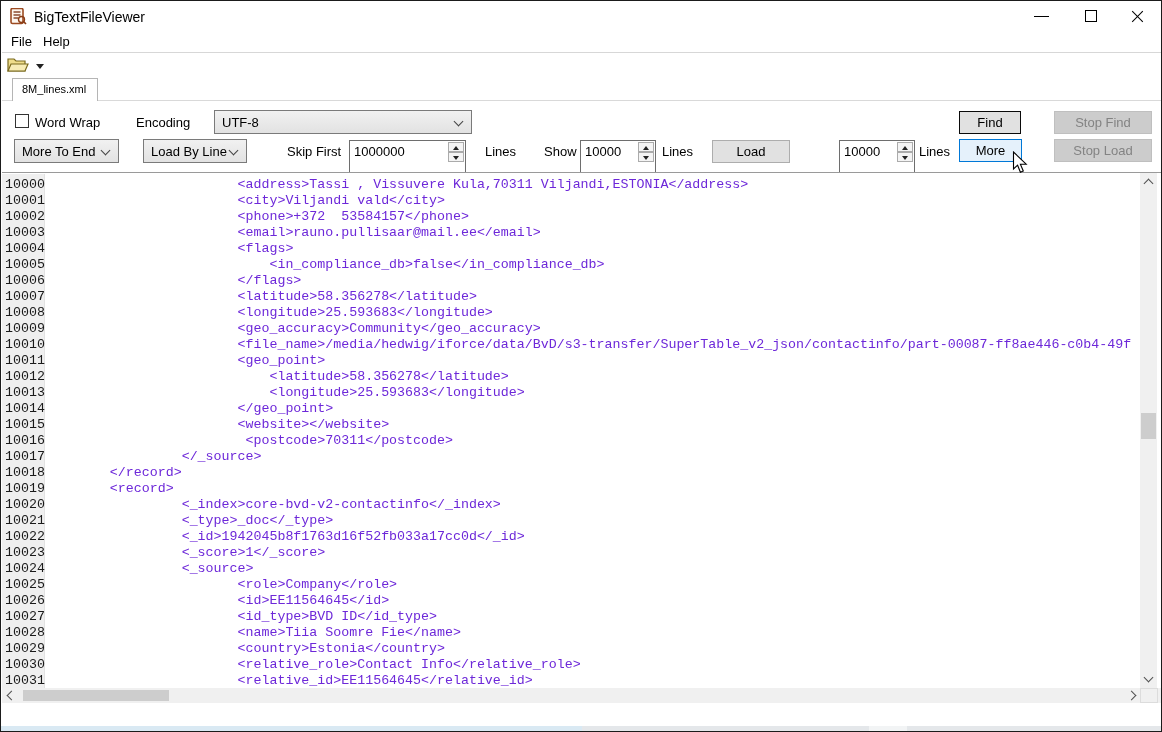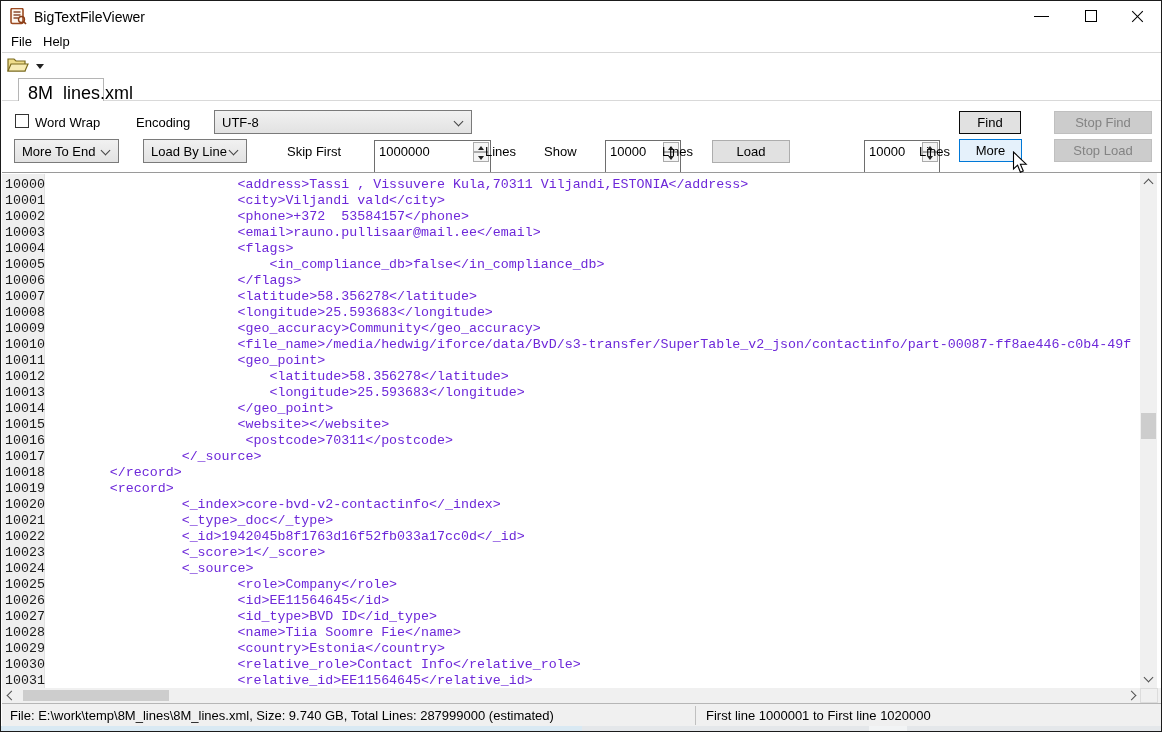--- a/index.html
+++ b/index.html
@@ -24,29 +24,29 @@
   
   .menubar { position:absolute; left:1px; top:30px; width:1160px; height:22px; background:#fff; border-bottom:1px solid #d7d7d7; }
   .menu-item { position:absolute; top:3px; font-size:13px; }
   .menu-file { left:9px; } .menu-help { left:41px; }
   
   .toolbar { position:absolute; left:1px; top:53px; width:1160px; height:23px; background:#fff; }
   .open-btn { position:absolute; left:5px; top:2px; width:38px; height:20px; }
   .caret-down { position:absolute; left:29px; top:8px; width:0; height:0; border-left:4px solid transparent; border-right:4px solid transparent; border-top:5px solid #222; }
   
   .tabstrip { position:absolute; left:1px; top:76px; width:1160px; height:24px; background:#fff; border-bottom:1px solid #d9d9d9; }
-  .tab { position:absolute; left:16px; top:1px; height:24px; width:86px; background:#fff; border:1px solid #b5b5b5; border-bottom:none; font-size:18px; padding:4px 0 0 9px; }
+  .tab { position:absolute; left:10px; top:1px; height:24px; width:86px; background:#fff; border:1px solid #b5b5b5; border-bottom:none; font-size:11px; padding:4px 0 0 9px; }
   
   .panel { position:absolute; left:1px; top:100px; width:1160px; height:72px; background:#fff; }
   .checkbox { position:absolute; left:13px; top:13px; width:14px; height:14px; border:1px solid #333; background:#fff; }
   .lbl { position:absolute; font-size:13px; white-space:nowrap; }
   .combo { position:absolute; height:24px; background:linear-gradient(#f1f1f1,#e2e2e2); border:1px solid #7a7a7a; font-size:13px; }
   .combo .combo-val { position:absolute; left:7px; top:4px; white-space:nowrap; }
   .chev { position:absolute; right:9px; top:7px; width:7px; height:7px; border-right:1.4px solid #444; border-bottom:1.4px solid #444; transform:rotate(45deg); }
-  .spinner { position:absolute; height:35px; background:#fff; border:1px solid #6e6e6e;margin-left:25px; }
+  .spinner { position:absolute; height:35px; background:#fff; border:1px solid #6e6e6e; }
   .spin-val { position:absolute; left:4px; top:3px; font-size:13px; }
   .spin-btns { position:absolute; right:1px; top:1px; width:16px; height:19px; }
   .spin-up,.spin-down { position:absolute; left:0; width:16px; height:10px; background:#f4f4f4; border:1px solid #ababab; }
   .spin-up { top:0; } .spin-down { top:10px; }
   .tri-up { position:absolute; left:4px; top:3px; width:0; height:0; border-left:3.5px solid transparent; border-right:3.5px solid transparent; border-bottom:4px solid #222; }
   .tri-down { position:absolute; left:4px; top:3px; width:0; height:0; border-left:3.5px solid transparent; border-right:3.5px solid transparent; border-top:4px solid #222; }
   .btn { position:absolute; height:23px; background:#e1e1e1; border:1px solid #adadad; font-size:13px; text-align:center; }
   .btn span { position:relative; top:3px; }
   .btn-find { border:1px solid #0a0a0a; }
   .btn-more { background:#e5f1fb; border:1px solid #0078d7; }
@@ -370,25 +370,20 @@
 
   <div class="hscroll">
     <span class="hs-btn hs-left"></span>
     <i class="sb-chev chev-left"></i>
     <div class="hthumb"></div>
     <span class="hs-btn hs-right"></span>
     <i class="sb-chev chev-right"></i>
     <div class="sb-corner"></div>
   </div>
 
-  <div class="statusbar">
-    <span class="status-left">File: E:\work\temp\8M_lines\8M_lines.xml, Size:   9.740 GB, Total Lines: 287999000 (estimated)</span>
-    <i class="status-div"></i>
-    <span class="status-right">First line 1000001 to First line 1020000</span>
-  </div>
 
   <div class="bottom-strip">
     <div class="strip-l"></div>
     <div class="strip-r"></div>
     <div class="strip-b"></div>
   </div>
 
   <svg class="cursor" viewBox="0 0 17 23">
     <path d="M1.5,1 L1.5,18 L5.6,14.2 L8.4,21.2 L11.3,20 L8.4,13.2 L14.2,13.2 Z" fill="#ffffff" stroke="#000000" stroke-width="1.1"></path>
   </svg>

